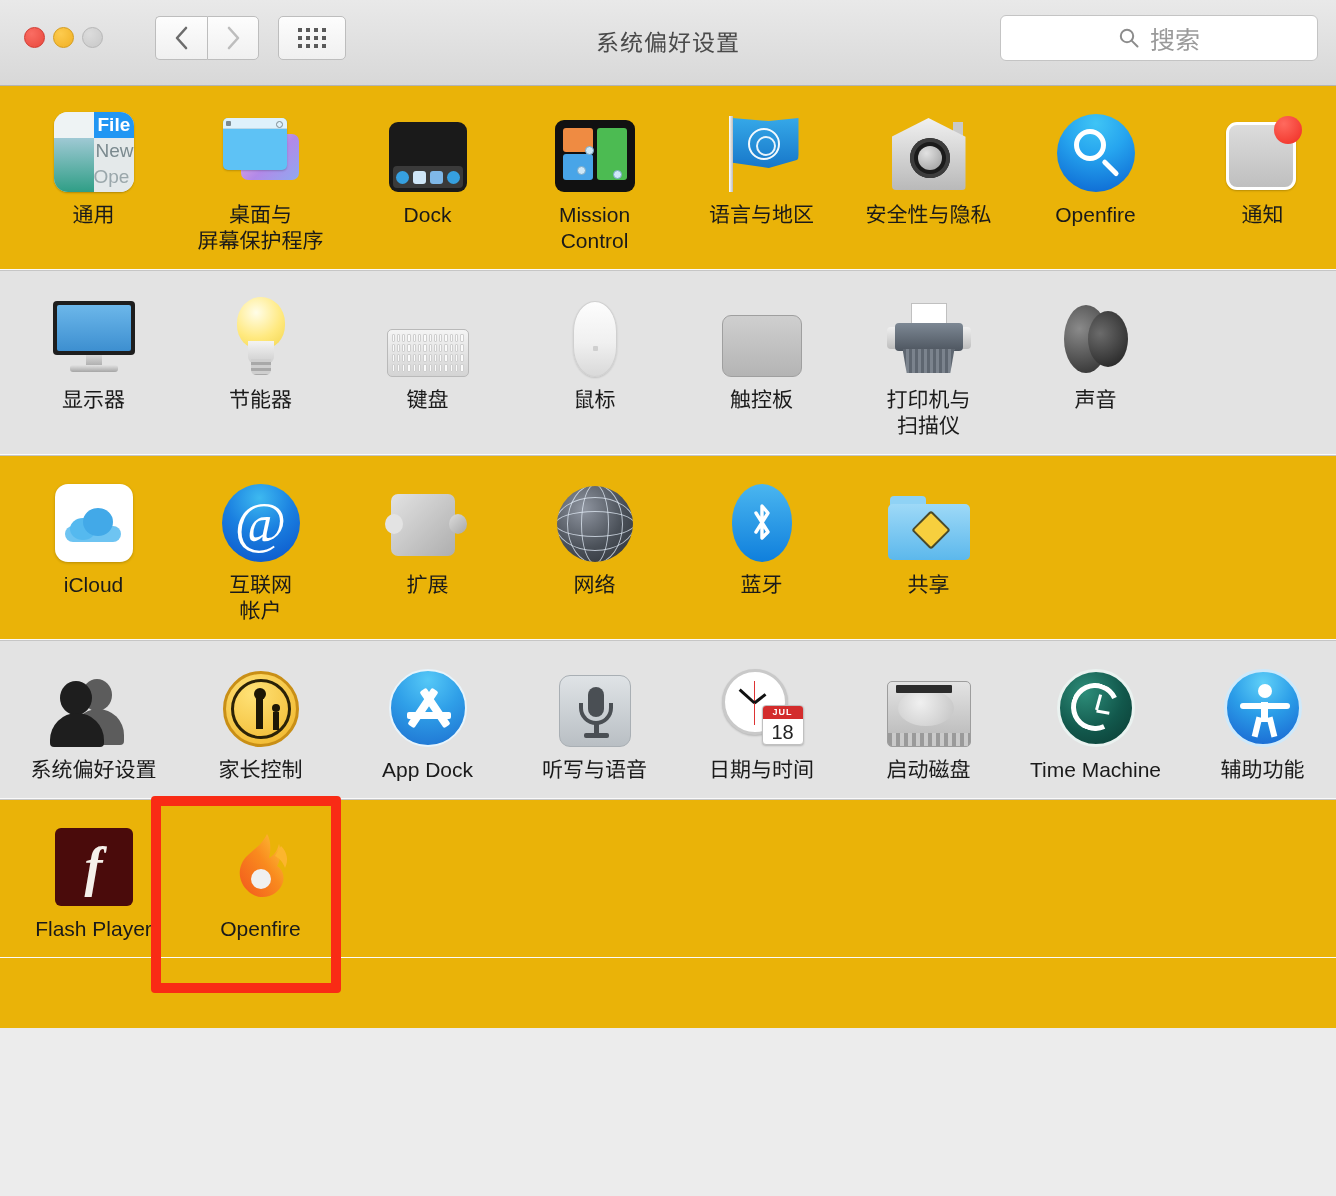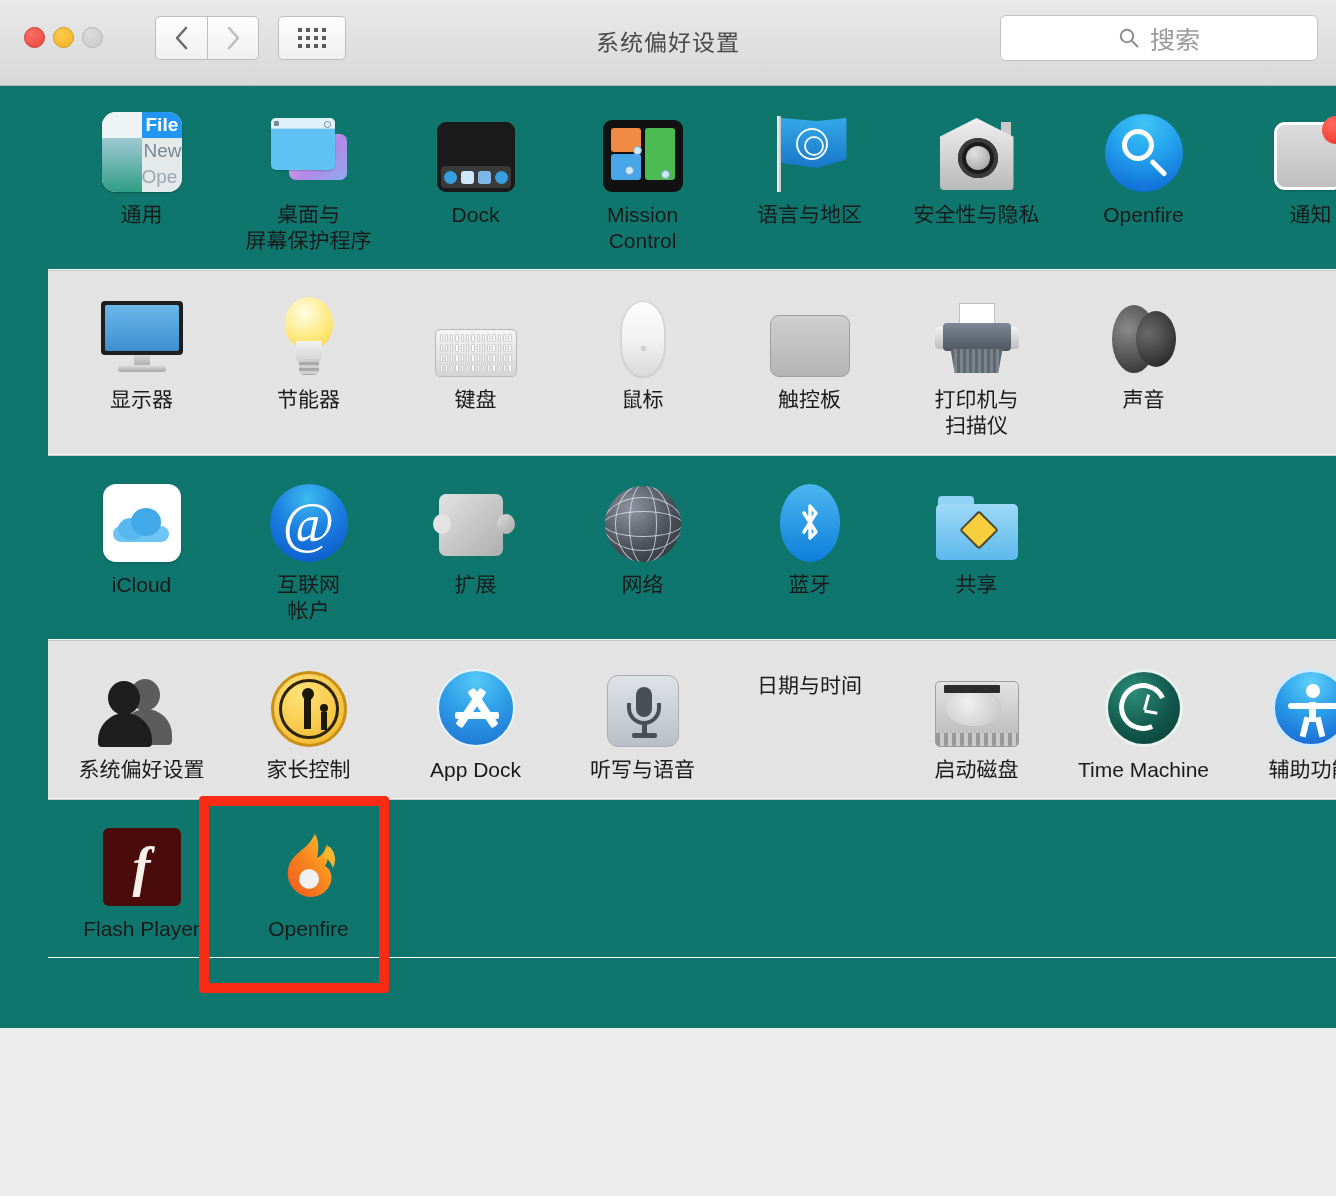--- a/index.html
+++ b/index.html
@@ -104,22 +104,21 @@
   }
   #search-placeholder {
     font-size: 25px;
     color: #9a9a9a;
   }
 
   
   #content {
     width: 1336px;
     height: 942px;
-    background: #0f766e;
-    padding-left: 48px;
+    background: #eab308;
   }
   .section {
     position: relative;
     width: 100%;
     border-bottom: 1px solid #c6c6c6;
     box-shadow: inset 0 -2px 0 -1px #fafafa;
   }
   .section.alt { background: #e3e3e3; }
   .section.last { border-bottom: none; }
 
@@ -878,20 +877,32 @@
               <div class="cap"></div>
               <div class="arc"></div>
               <div class="stem"></div>
               <div class="base"></div>
             </div>
         </div>
         <div class="cell-label">听写与语音</div>
       </div>
 
       <div class="cell">
+        <div class="icon-slot">
+          <div class="ico ico-datetime">
+            <div class="clock"></div>
+              <div class="sh"></div>
+              <div class="mh"></div>
+              <div class="hh"></div>
+            <div class="cal">
+              <div class="mon">JUL</div>
+              <div class="day">18</div>
+            </div>
+          </div>
+        </div>
         <div class="cell-label">日期与时间</div>
       </div>
 
       <div class="cell">
         <div class="icon-slot">
           <div class="ico ico-disk">
               <div class="platter"></div>
               <div class="label"></div>
               <div class="strip"></div>
             </div>

